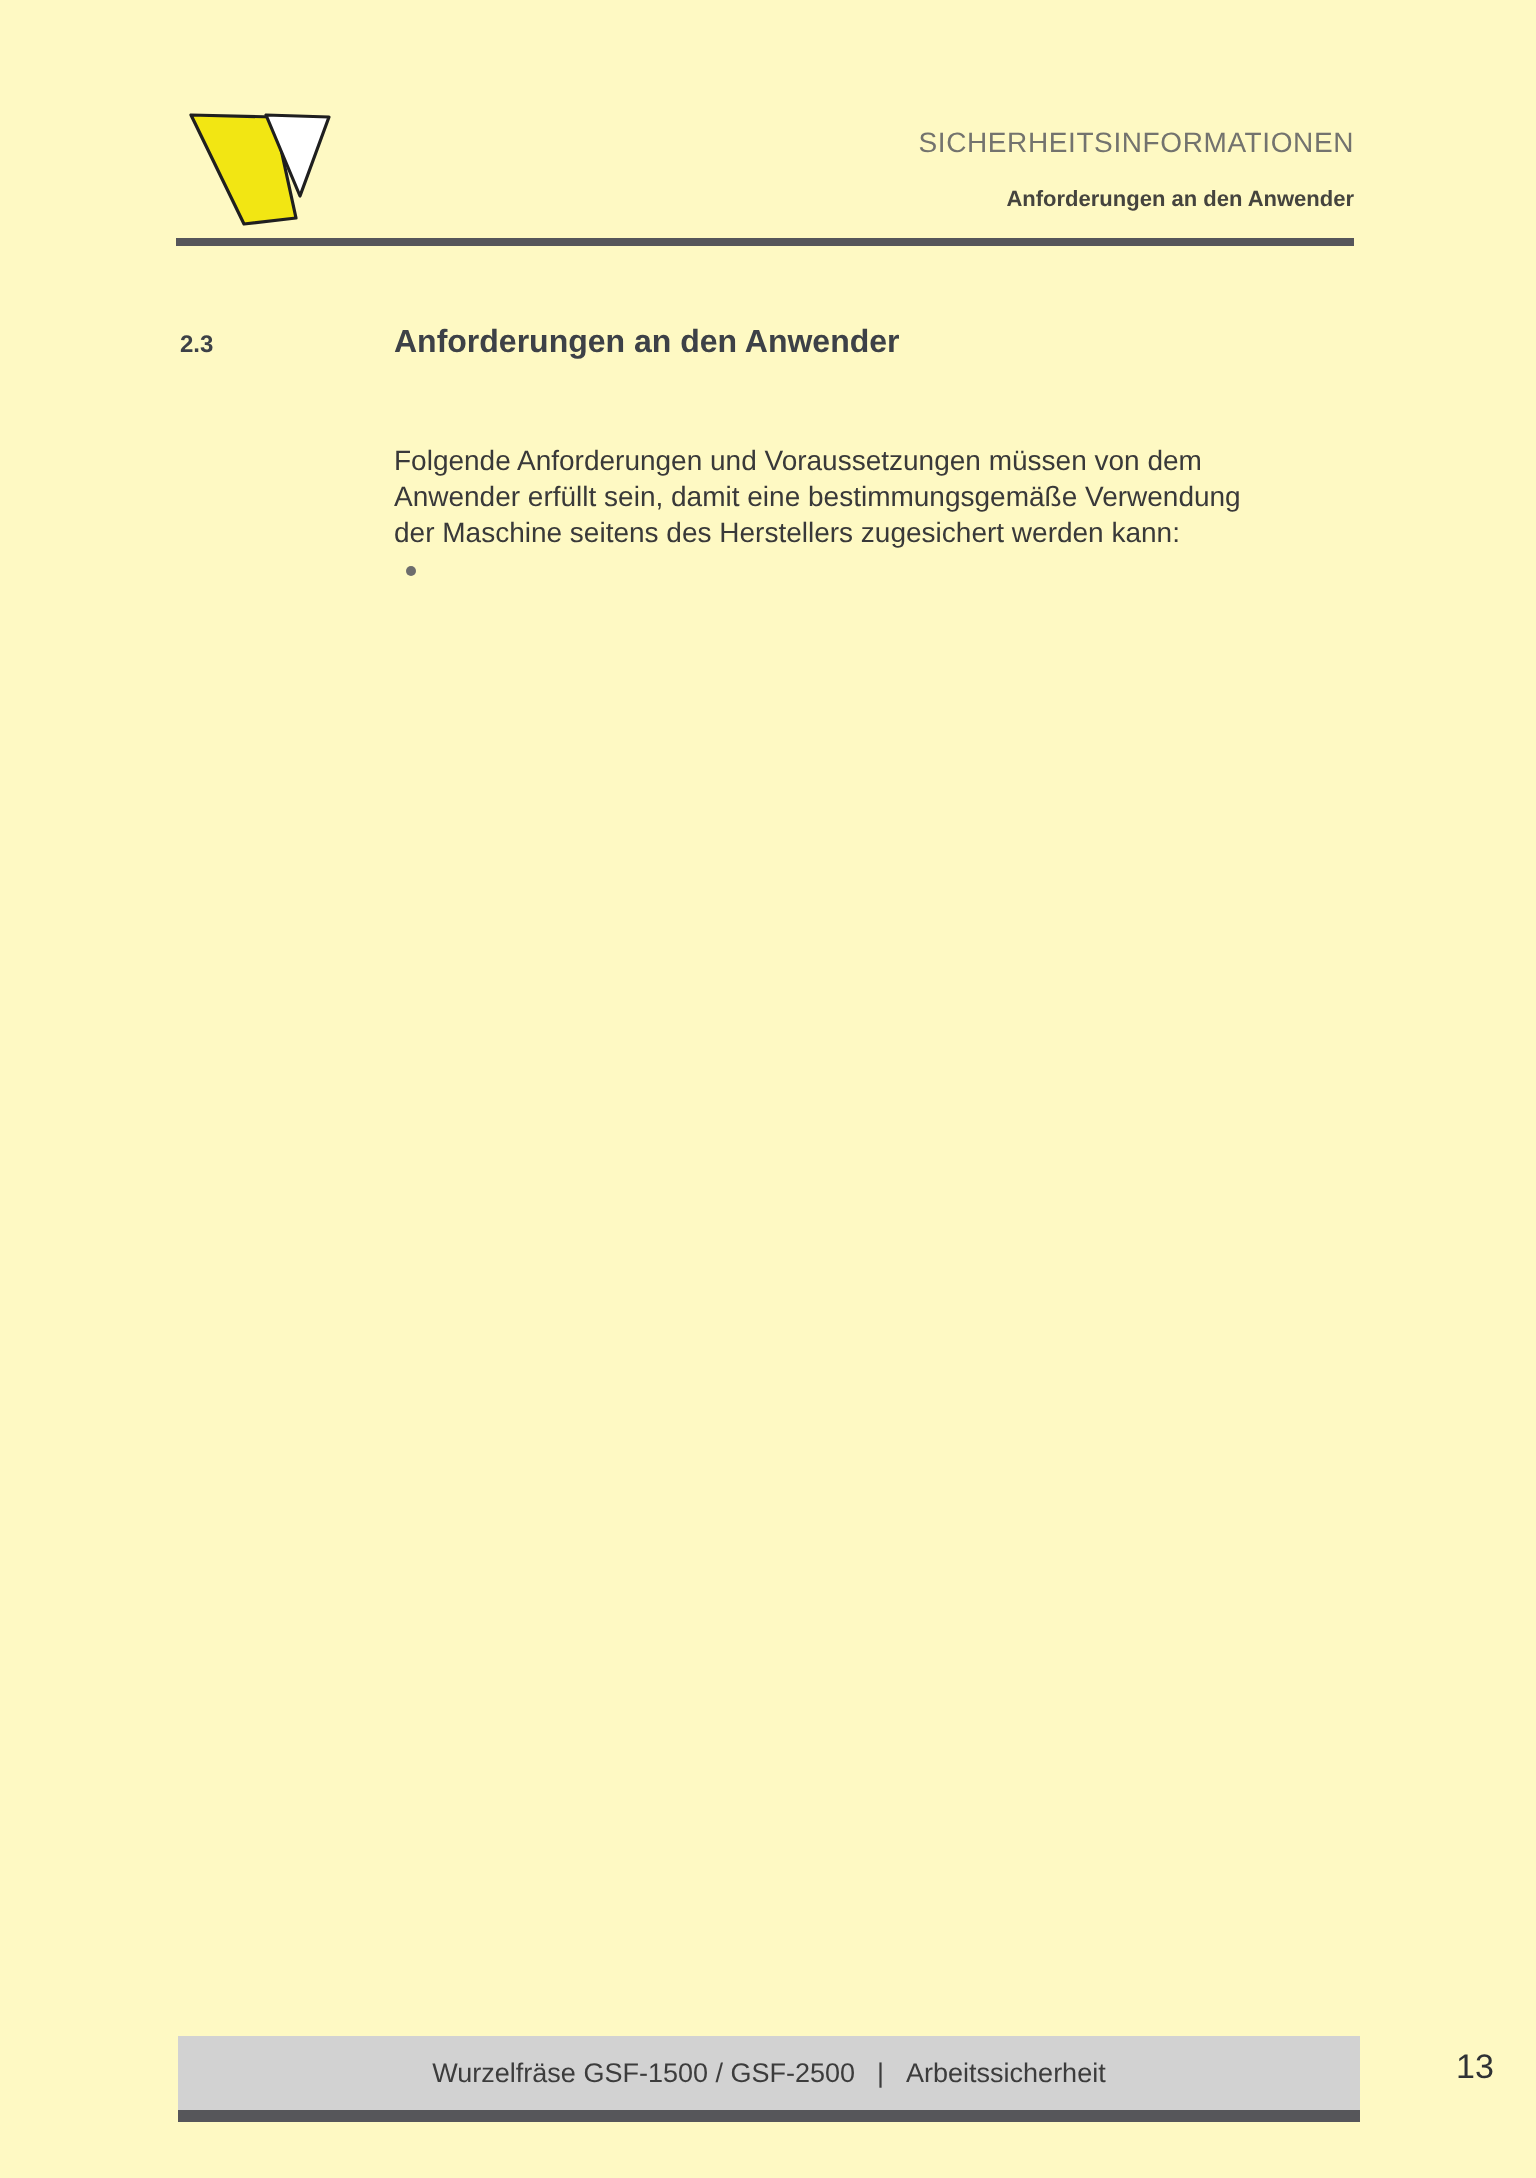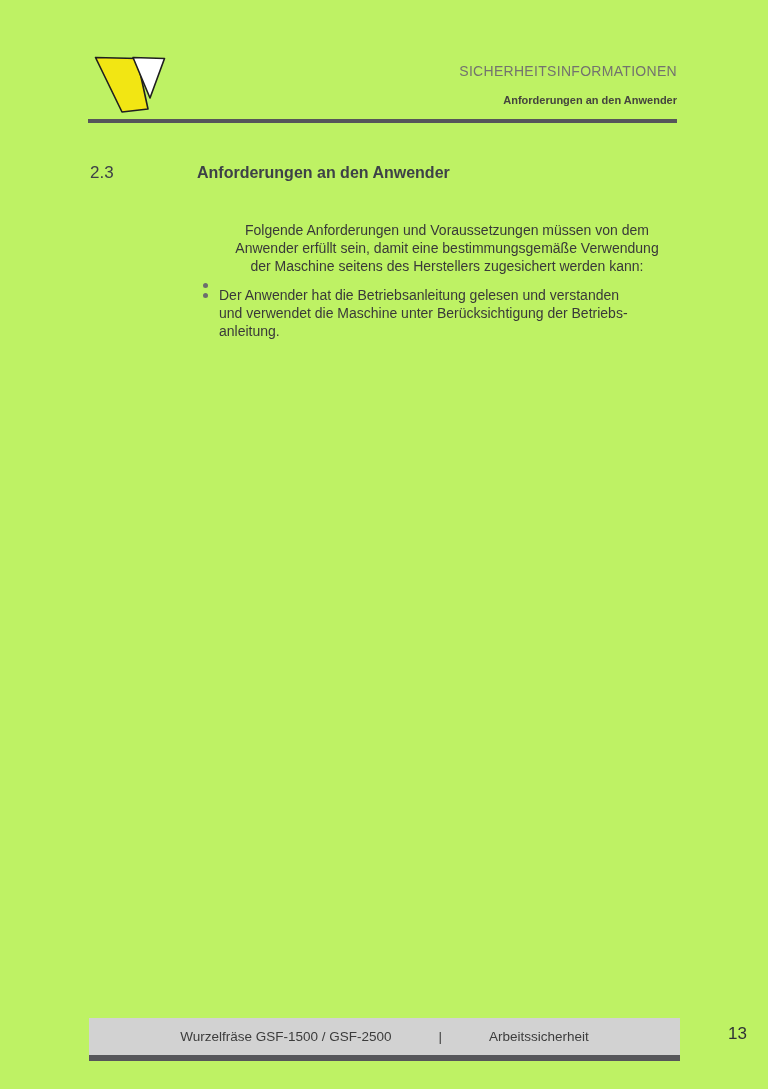--- a/index.html
+++ b/index.html
@@ -5,21 +5,21 @@
   html, body {
     margin: 0;
     padding: 0;
     background: #ffffff;
     font-family: "Liberation Sans", sans-serif;
   }
   .page {
     position: relative;
     width: 768px;
     height: 1089px;
-    background: #bef264;
+    background: #fef9c3;
     overflow: hidden;
   }
 
   
   .logo-box {
     position: absolute;
     left: 94px;
     top: 56px;
     width: 72px;
     height: 58px;
@@ -61,40 +61,39 @@
     position: absolute;
     left: 90px;
     top: 163px;
     width: 590px;
     display: flex;
     align-items: baseline;
   }
   .section-number {
     display: inline-block;
     width: 107px;
-    font-size: 17px;
-    font-weight: 400;
+    font-size: 12px;
+    font-weight: 700;
     color: #3d4147;
   }
   .section-title {
     margin: 0;
     font-size: 16px;
     font-weight: 700;
     color: #3d4147;
   }
   .intro-paragraph {
     position: absolute;
     left: 197px;
     top: 207px;
     width: 500px;
     font-size: 14px;
     line-height: 18px;
     color: #393939;
     white-space: pre-line;
-    text-align: center;
   }
   .bullet-list {
     position: absolute;
     left: 203px;
     top: 276px;
     width: 482px;
     margin: 0;
     padding: 0;
     list-style: none;
   }
@@ -123,21 +122,20 @@
     left: 89px;
     top: 1018px;
     width: 591px;
     height: 37px;
     background: var(--footer_bar, #d2d2d2);
     display: flex;
     align-items: center;
     justify-content: center;
     font-size: 13.5px;
     color: #3c3c3c;
-    gap: 36px;
   }
   .footer-divider { margin: 0 11px; color: #3c3c3c; }
   .footer-accent-strip {
     position: absolute;
     left: 89px;
     top: 1055px;
     width: 591px;
     height: 6px;
     background: var(--rule_dark, #56565a);
   }
@@ -174,26 +172,20 @@
   </div>
 
   <p class="intro-paragraph">Folgende Anforderungen und Voraussetzungen müssen von dem
 Anwender erfüllt sein, damit eine bestimmungsgemäße Verwendung
 der Maschine seitens des Herstellers zugesichert werden kann:</p>
 
   <ul class="bullet-list">
     <li>
       <span class="bullet-dot"></span>
     </li>
-    <li>
-      <span class="bullet-dot"></span>
-      <span class="bullet-text">Der Anwender hat die Betriebsanleitung gelesen und verstanden
-und verwendet die Maschine unter Berücksichtigung der Betriebs-
-anleitung.</span>
-    </li>
   </ul>
 
   <div class="footer-bar">
     <span>Wurzelfräse GSF-1500 / GSF-2500</span>
     <span class="footer-divider">|</span>
     <span>Arbeitssicherheit</span>
   </div>
   <div class="footer-accent-strip"></div>
   <div class="page-number">13</div>
 

